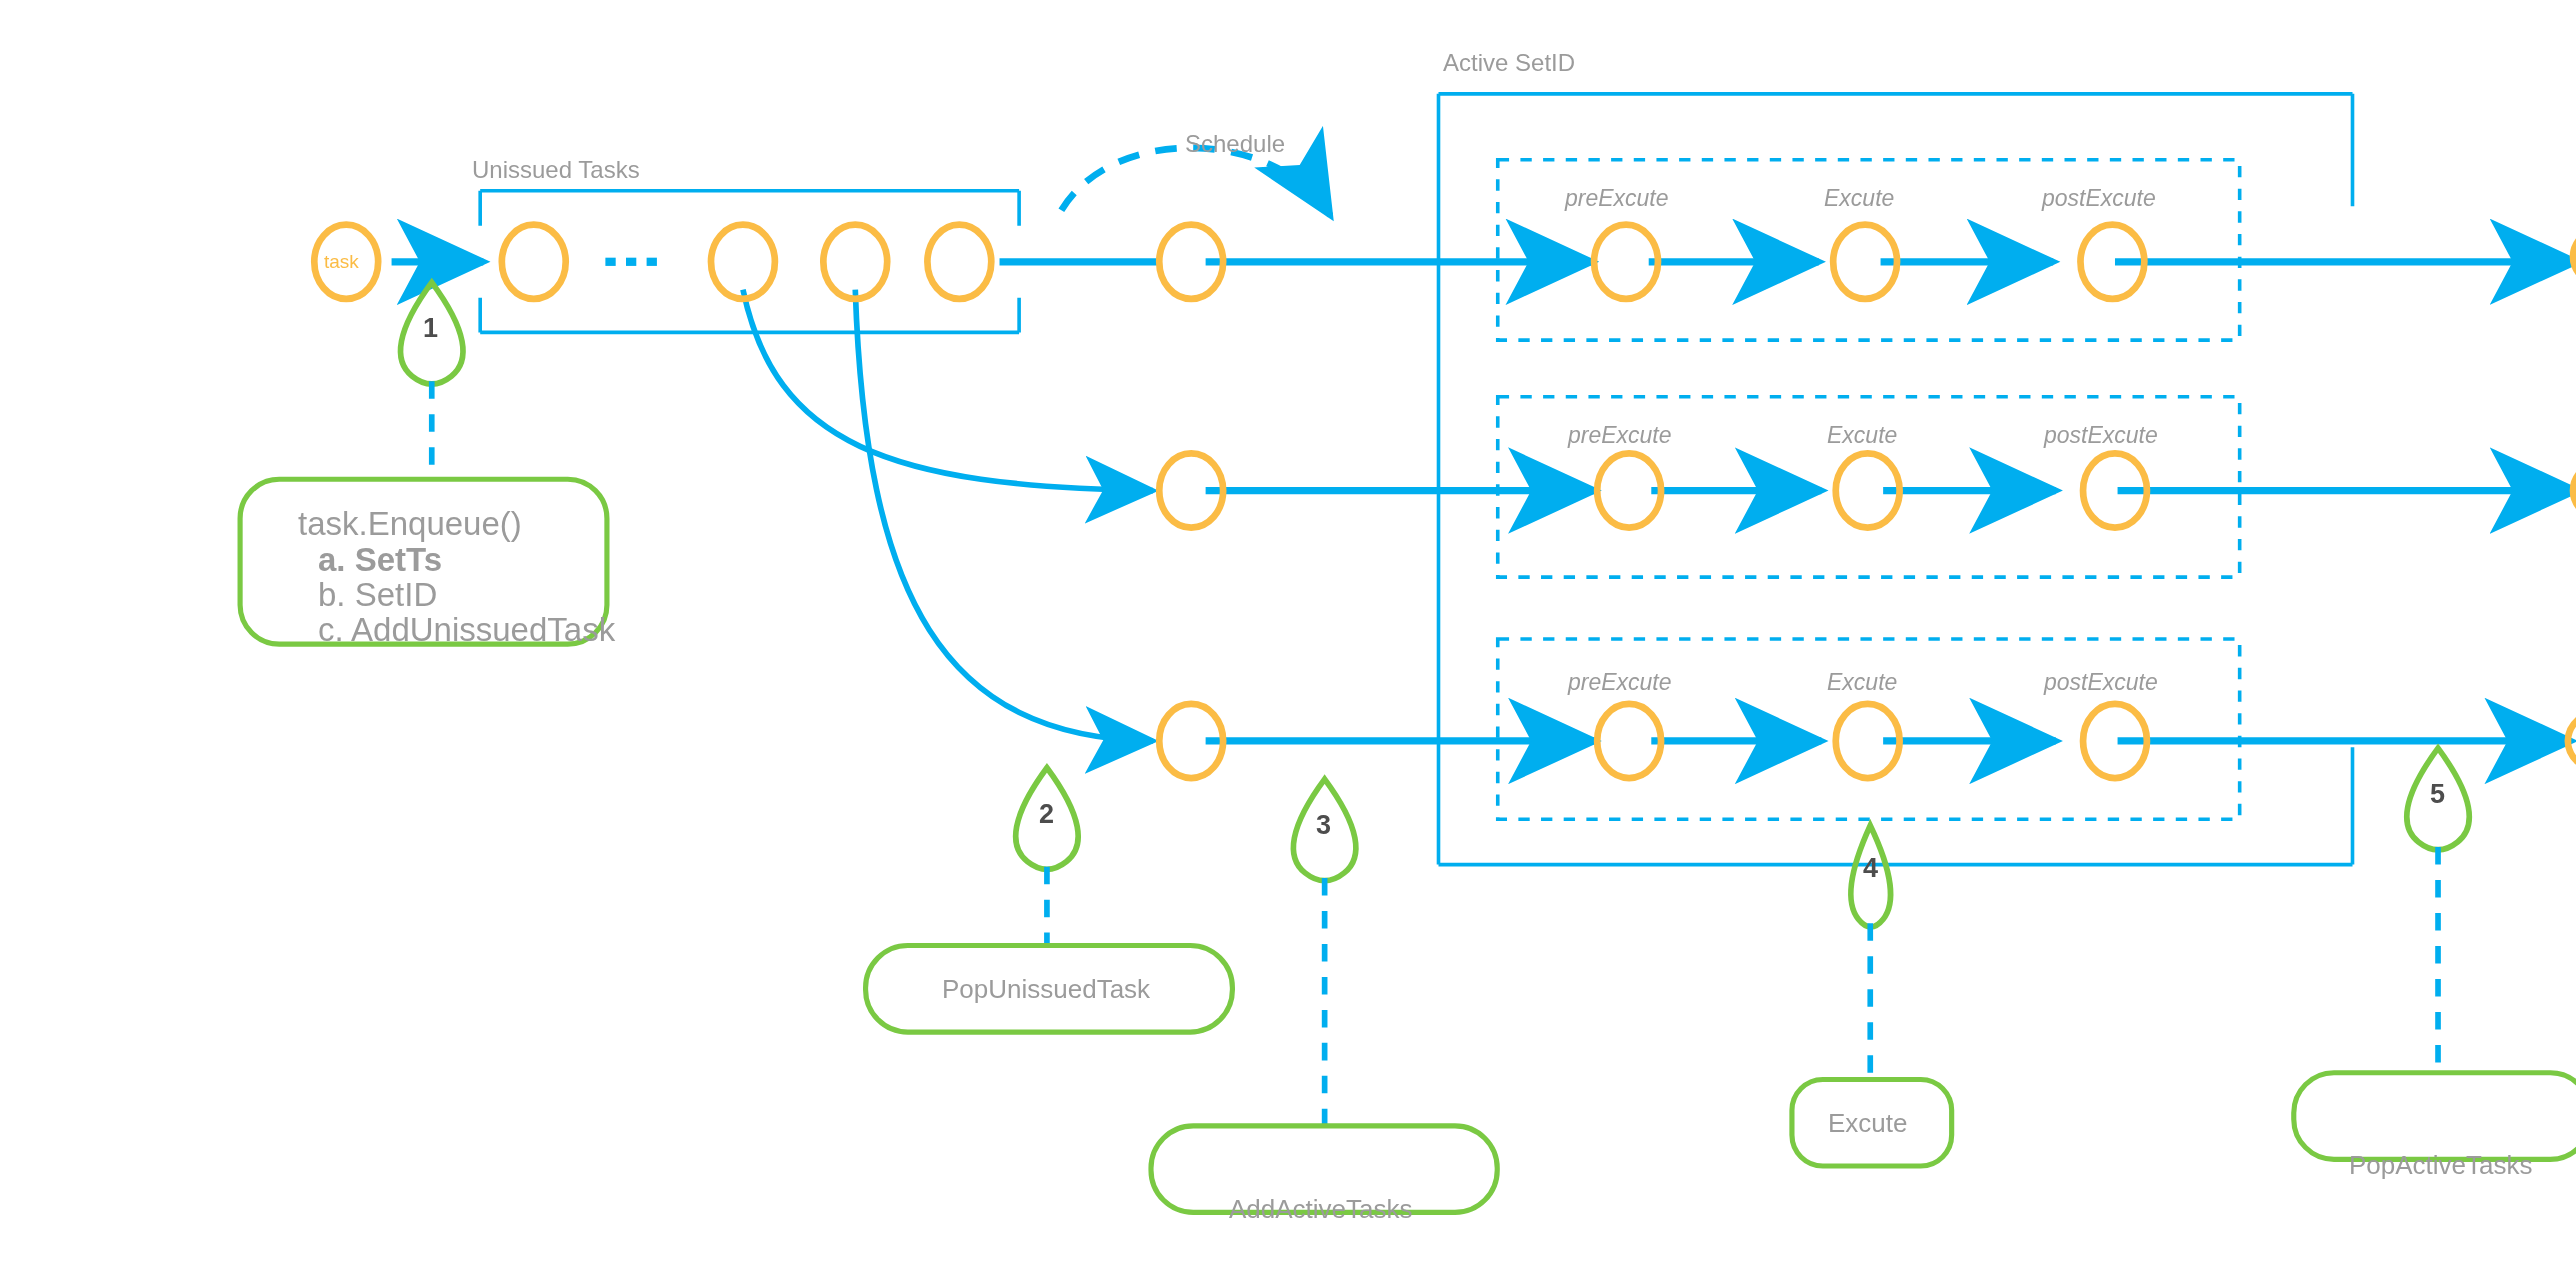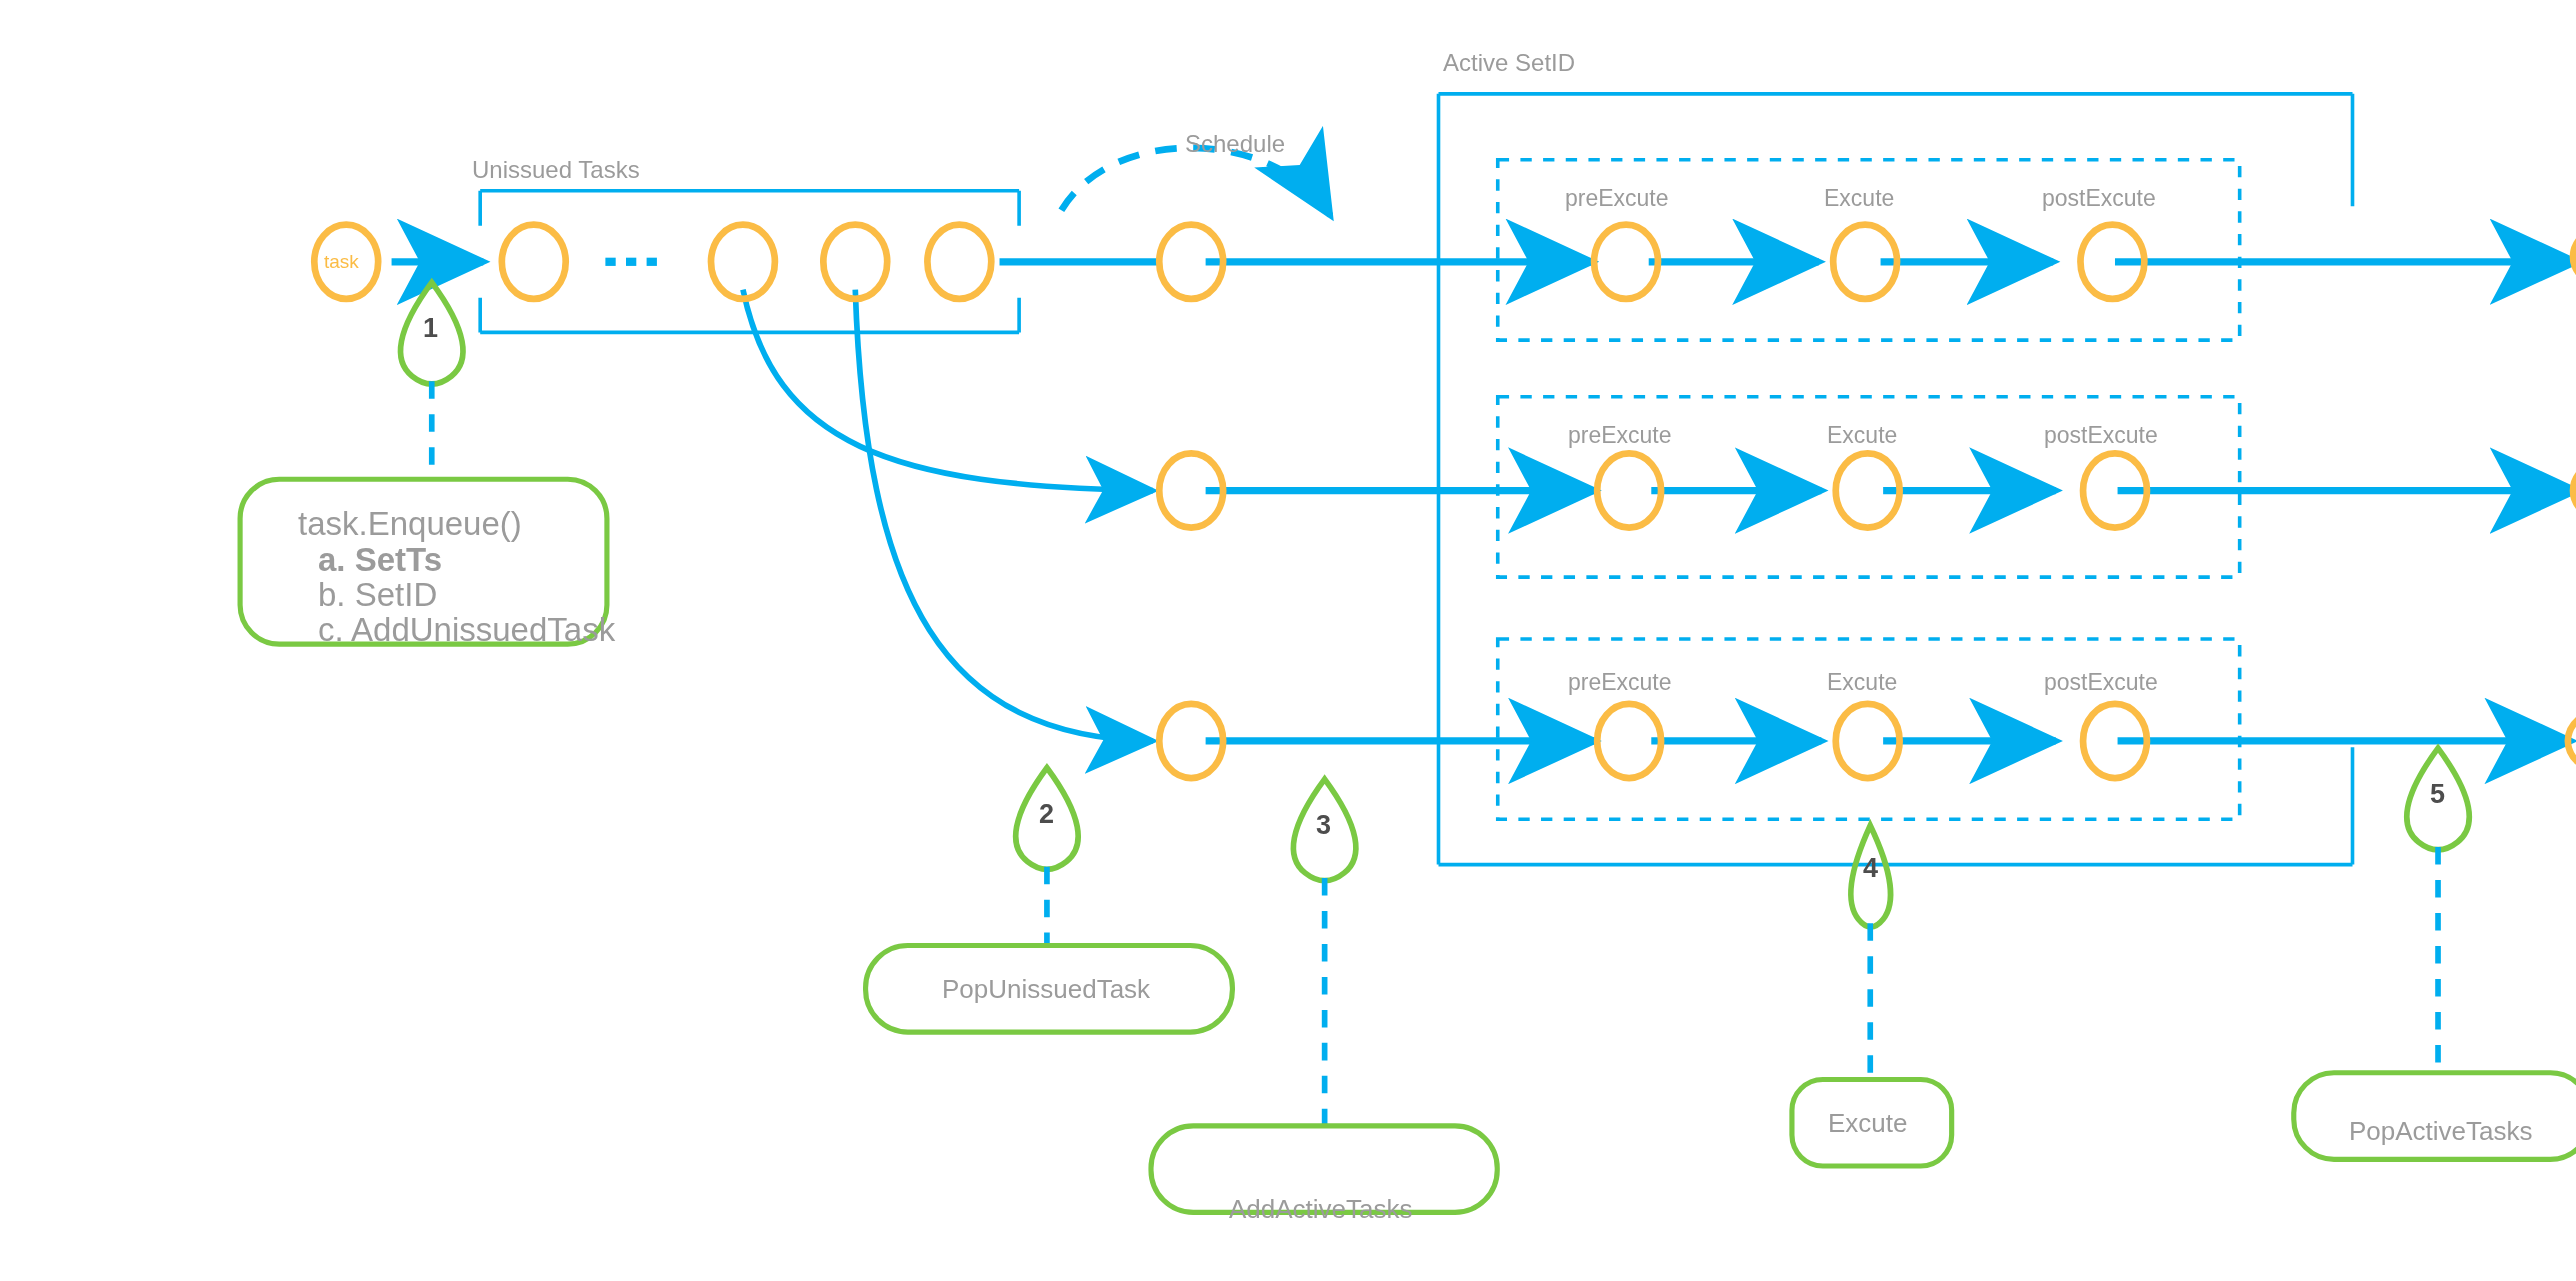--- a/index.html
+++ b/index.html
@@ -1,20 +1,20 @@
 <!DOCTYPE html>
 <html style="font-size:8.2px"><head>
 <meta charset="utf-8">
 <style>
   html,body{margin:0;padding:0;background:#ffffff;}
   body{font-family:"Liberation Sans", sans-serif;}
   #stage{position:relative;width:3114px;height:1282px;background:#ffffff;overflow:hidden;}
   #stage svg{position:absolute;top:0;left:0;width:3114px;height:1282px;}
   .lbl{position:absolute;color:#9b9b9b;font-size:24px;white-space:nowrap;font-family:"Liberation Sans",sans-serif;}
-  .lbl-sm{font-size:23px;}
+  .lbl-sm{font-size:23px;font-style:italic;}
   .node-txt{position:absolute;color:#FBBC45;font-size:19px;white-space:nowrap;}
   .marker-txt{position:absolute;color:#4d4d4d;font-size:27px;font-weight:bold;white-space:nowrap;}
   .box-txt{position:absolute;color:#9b9b9b;font-size:26px;white-space:nowrap;}
   .box-txt-left{position:absolute;color:#9b9b9b;font-size:33px;white-space:nowrap;line-height:1.32;}
 </style>
 </head>
 <body>
 
 <div id="stage">
 
@@ -158,16 +158,16 @@
   <div class="marker-txt" style="left:2430px; top:779px;">5</div>
 
   <div class="box-txt-left" style="left:298px; top:502px;">task.Enqueue()</div>
   <div class="box-txt-left" style="left:318px; top:538px;font-weight:bold;">a. SetTs</div>
   <div class="box-txt-left" style="left:318px; top:573px;">b. SetID</div>
   <div class="box-txt-left" style="left:318px; top:608px;">c. AddUnissuedTask</div>
 
   <div class="box-txt" style="left:942px; top:974px;">PopUnissuedTask</div>
   <div class="box-txt" style="left:1229px; top:1154px;margin-top:40px;">AddActiveTasks</div>
   <div class="box-txt" style="left:1828px; top:1108px;">Excute</div>
-  <div class="box-txt" style="left:2349px; top:1116px;">PopActiveTasks</div>
+  <div class="box-txt" style="left:2349px; top:1150px;">PopActiveTasks</div>
 
 </div>
 
 
 </body></html>

